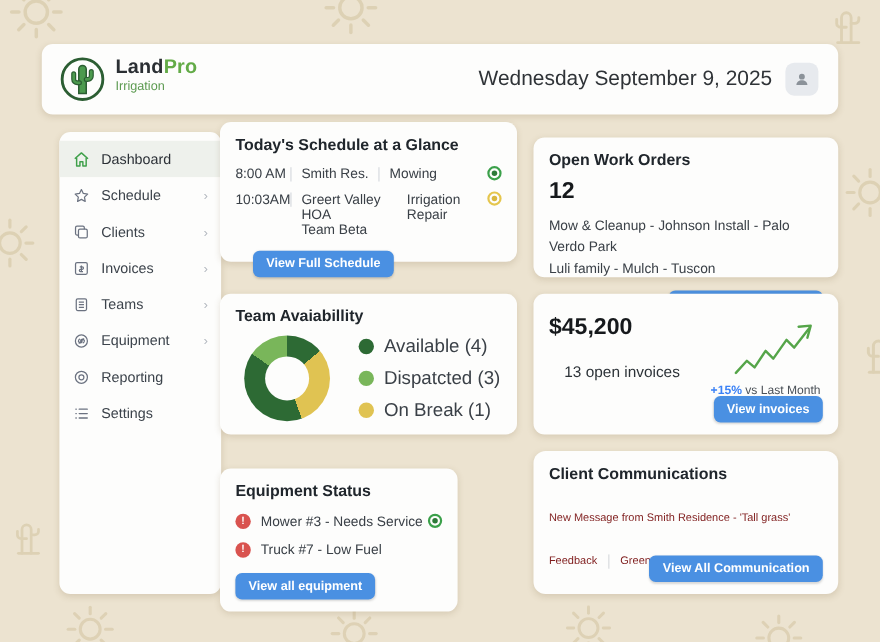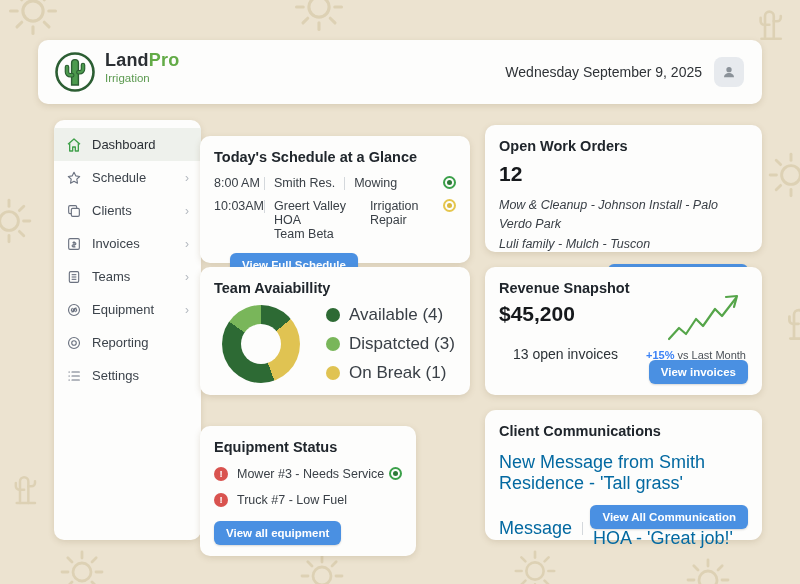--- a/index.html
+++ b/index.html
@@ -15,34 +15,34 @@
 
   
   .header { left:38px; top:40px; width:724px; height:64px; display:flex; align-items:center; justify-content:space-between; padding:0 18px 0 16px; }
   .logo { display:flex; gap:9px; }
   .logo-badge { width:42px; height:42px; }
   .brand-line { font-size:18px; font-weight:bold; letter-spacing:.2px; line-height:1; }
   .brand-land { color:#2b2f33; }
   .brand-pro { color:#63ab47; }
   .brand-sub { font-size:11.5px; color:#5c9a50; margin-top:2px; }
   .header-right { display:flex; align-items:center; gap:12px; }
-  .header-date { font-size:14px; color:#2f3337; }
+  .header-date { font-size:19px; color:#2f3337; }
   .avatar { width:30px; height:30px; border-radius:8px; background:#e7eaee; display:flex; align-items:center; justify-content:center; cursor:pointer; }
 
   
   .sidebar { left:54px; top:120px; width:147px; height:420px; padding:8px 0; }
   .side-item { display:flex; align-items:center; gap:10px; height:33px; padding:0 12px; font-size:13px; color:#3c434b; cursor:pointer; }
   .side-item.active { background:#eef1ec; color:#2b3036; }
   .side-icon { width:16px; height:16px; flex:0 0 16px; display:flex; align-items:center; justify-content:center; }
   .chev { margin-left:auto; color:#b3b8bf; font-size:12px; line-height:1; }
 
   
   .card { padding:13px 14px; }
   .card-title { font-size:14.5px; font-weight:bold; color:#20262c; }
-  .card-schedule { left:200px; top:136px; width:270px; height:127px; }
+  .card-schedule { left:200px; top:111px; width:270px; height:127px; }
   .card-workorders { left:485px; top:125px; width:277px; height:127px; }
   .card-team { left:200px; top:267px; width:270px; height:128px; }
   .card-revenue { left:485px; top:267px; width:277px; height:128px; }
   .card-equipment { left:200px; top:410px; width:216px; height:130px;margin-top:16px; }
   .card-comms { left:485px; top:410px; width:277px; height:130px;border-radius:11px; }
 
   .btn { display:inline-block; background:#4a90e2; color:#fff; font-size:11.5px; font-weight:bold; font-family:"Liberation Sans",sans-serif; border:none; border-radius:6px; padding:6px 12px; cursor:pointer; box-shadow:0 1px 2px rgba(0,0,0,.15); }
 
   
   .sched-row { display:flex; align-items:flex-start; margin-top:11px; font-size:12.5px; color:#3a4047; }
@@ -54,21 +54,21 @@
   .status-dot { width:13px; height:13px; border-radius:50%; border:2px solid; position:relative; margin-left:auto; flex:0 0 13px; }
   .status-dot::after { content:""; position:absolute; left:50%; top:50%; width:5px; height:5px; margin:-2.5px 0 0 -2.5px; border-radius:50%; }
   .status-green { border-color:#3ba04a; }
   .status-green::after { background:#2d7a38; }
   .status-yellow { border-color:#e5c64d; }
   .status-yellow::after { background:#d9b83f; }
   .sched-btn-row { margin-top:12px;padding-left:16px; }
 
   
   .wo-count { font-size:21px; font-weight:bold; color:#16191c; margin-top:8px; }
-  .wo-lines { margin-top:10px; font-size:12.5px; color:#3a4047; line-height:1.55;font-style:italic; }
+  .wo-lines { margin-top:10px; font-size:12.5px; color:#3a4047; line-height:1.55; }
   .right-btn-row { text-align:right; margin-top:10px; }
 
   
   .team-body { display:flex; align-items:center; margin-top:9px; }
   .donut { position:relative; width:78px; height:78px; border-radius:50%; margin-left:8px; flex:0 0 78px; }
   .donut-hole { position:absolute; left:50%; top:50%; width:40px; height:40px; margin:-20px 0 0 -20px; border-radius:50%; background:#fdfdfc; }
   .legend { margin-left:26px; display:flex; flex-direction:column; gap:9px; }
   .legend-row { display:flex; align-items:center; gap:9px; font-size:17px; color:#3a4047; }
   .legend-dot { width:14px; height:14px; border-radius:50%; flex:0 0 14px; }
 
@@ -80,21 +80,21 @@
   .trend-pct { color:#3b82f6; font-weight:bold; }
   .rev-btn { position:absolute; right:14px; bottom:11px; }
 
   
   .eq-row { display:flex; align-items:center; gap:9px; margin-top:12px; font-size:12.5px; color:#3a4047; position:relative; }
   .alert-dot { width:14px; height:14px; border-radius:50%; background:#d9534f; color:#fff; font-size:9.5px; font-weight:bold; display:flex; align-items:center; justify-content:center; flex:0 0 14px; line-height:1; }
   .eq-status { position:absolute; right:0; top:0; margin-left:0; }
   .eq-btn-row { position:absolute; left:14px; bottom:11px; }
 
   
-  .comm-line { margin-top:13px; font-size:18px; color:#0369a1; display:flex; align-items:center; }
+  .comm-line { margin-top:27px; font-size:10px; color:#7f1d1d; display:flex; align-items:center; }
   .comm-btn { position:absolute; right:14px; bottom:11px; }
 </style>
 </head>
 <body>
 
 <div class="stage">
 
   <div class="motif" style="left:6px; top:-16px;">
     <svg width="54" height="54" viewBox="0 0 24 24" fill="none" stroke="#cfc09a" stroke-width="1.4">
         <circle cx="12" cy="12" r="4.5"></circle>
@@ -414,21 +414,20 @@
         </div>
         <div class="legend-row">
           <span class="legend-dot" style="background: rgb(224, 195, 82);"></span>
           <span>On Break (1)</span>
         </div>
       </div>
     </div>
   </div>
 
   <div class="panel card card-revenue">
-    <div class="card-title">Revenue Snapshot</div>
     <div class="rev-amount">$45,200</div>
     <div class="rev-invoices">13 open invoices</div>
     <svg class="sparkline" width="78" height="54" viewBox="0 0 78 54">
       <polyline points="3,48 13,37 20,43 30,28 37,35 49,18 56,25 70,7" fill="none" stroke="#55a549" stroke-width="2.2" stroke-linecap="round" stroke-linejoin="round"></polyline>
       <path d="M60 6 L71 5 L68 16" fill="none" stroke="#55a549" stroke-width="2.2" stroke-linecap="round" stroke-linejoin="round"></path>
     </svg>
     <div class="trend-row"><span class="trend-pct">+15%</span><span> vs Last Month</span></div>
     <button class="btn rev-btn">View invoices</button>
   </div>
 
@@ -445,20 +444,20 @@
     </div>
     <div class="eq-btn-row">
       <button class="btn">View all equipment</button>
     </div>
   </div>
 
   <div class="panel card card-comms">
     <div class="card-title">Client Communications</div>
     <div class="comm-line">New Message from Smith Residence - 'Tall grass'</div>
     <div class="comm-line">
-      <span>Message</span>
+      <span>Feedback</span>
       <span class="vsep" style="margin:0 10px;"></span>
       <span>Green Gratiney HOA - 'Great job!'</span>
     </div>
     <button class="btn comm-btn">View All Communication</button>
   </div>
 
 </div>
 
 </body></html>

